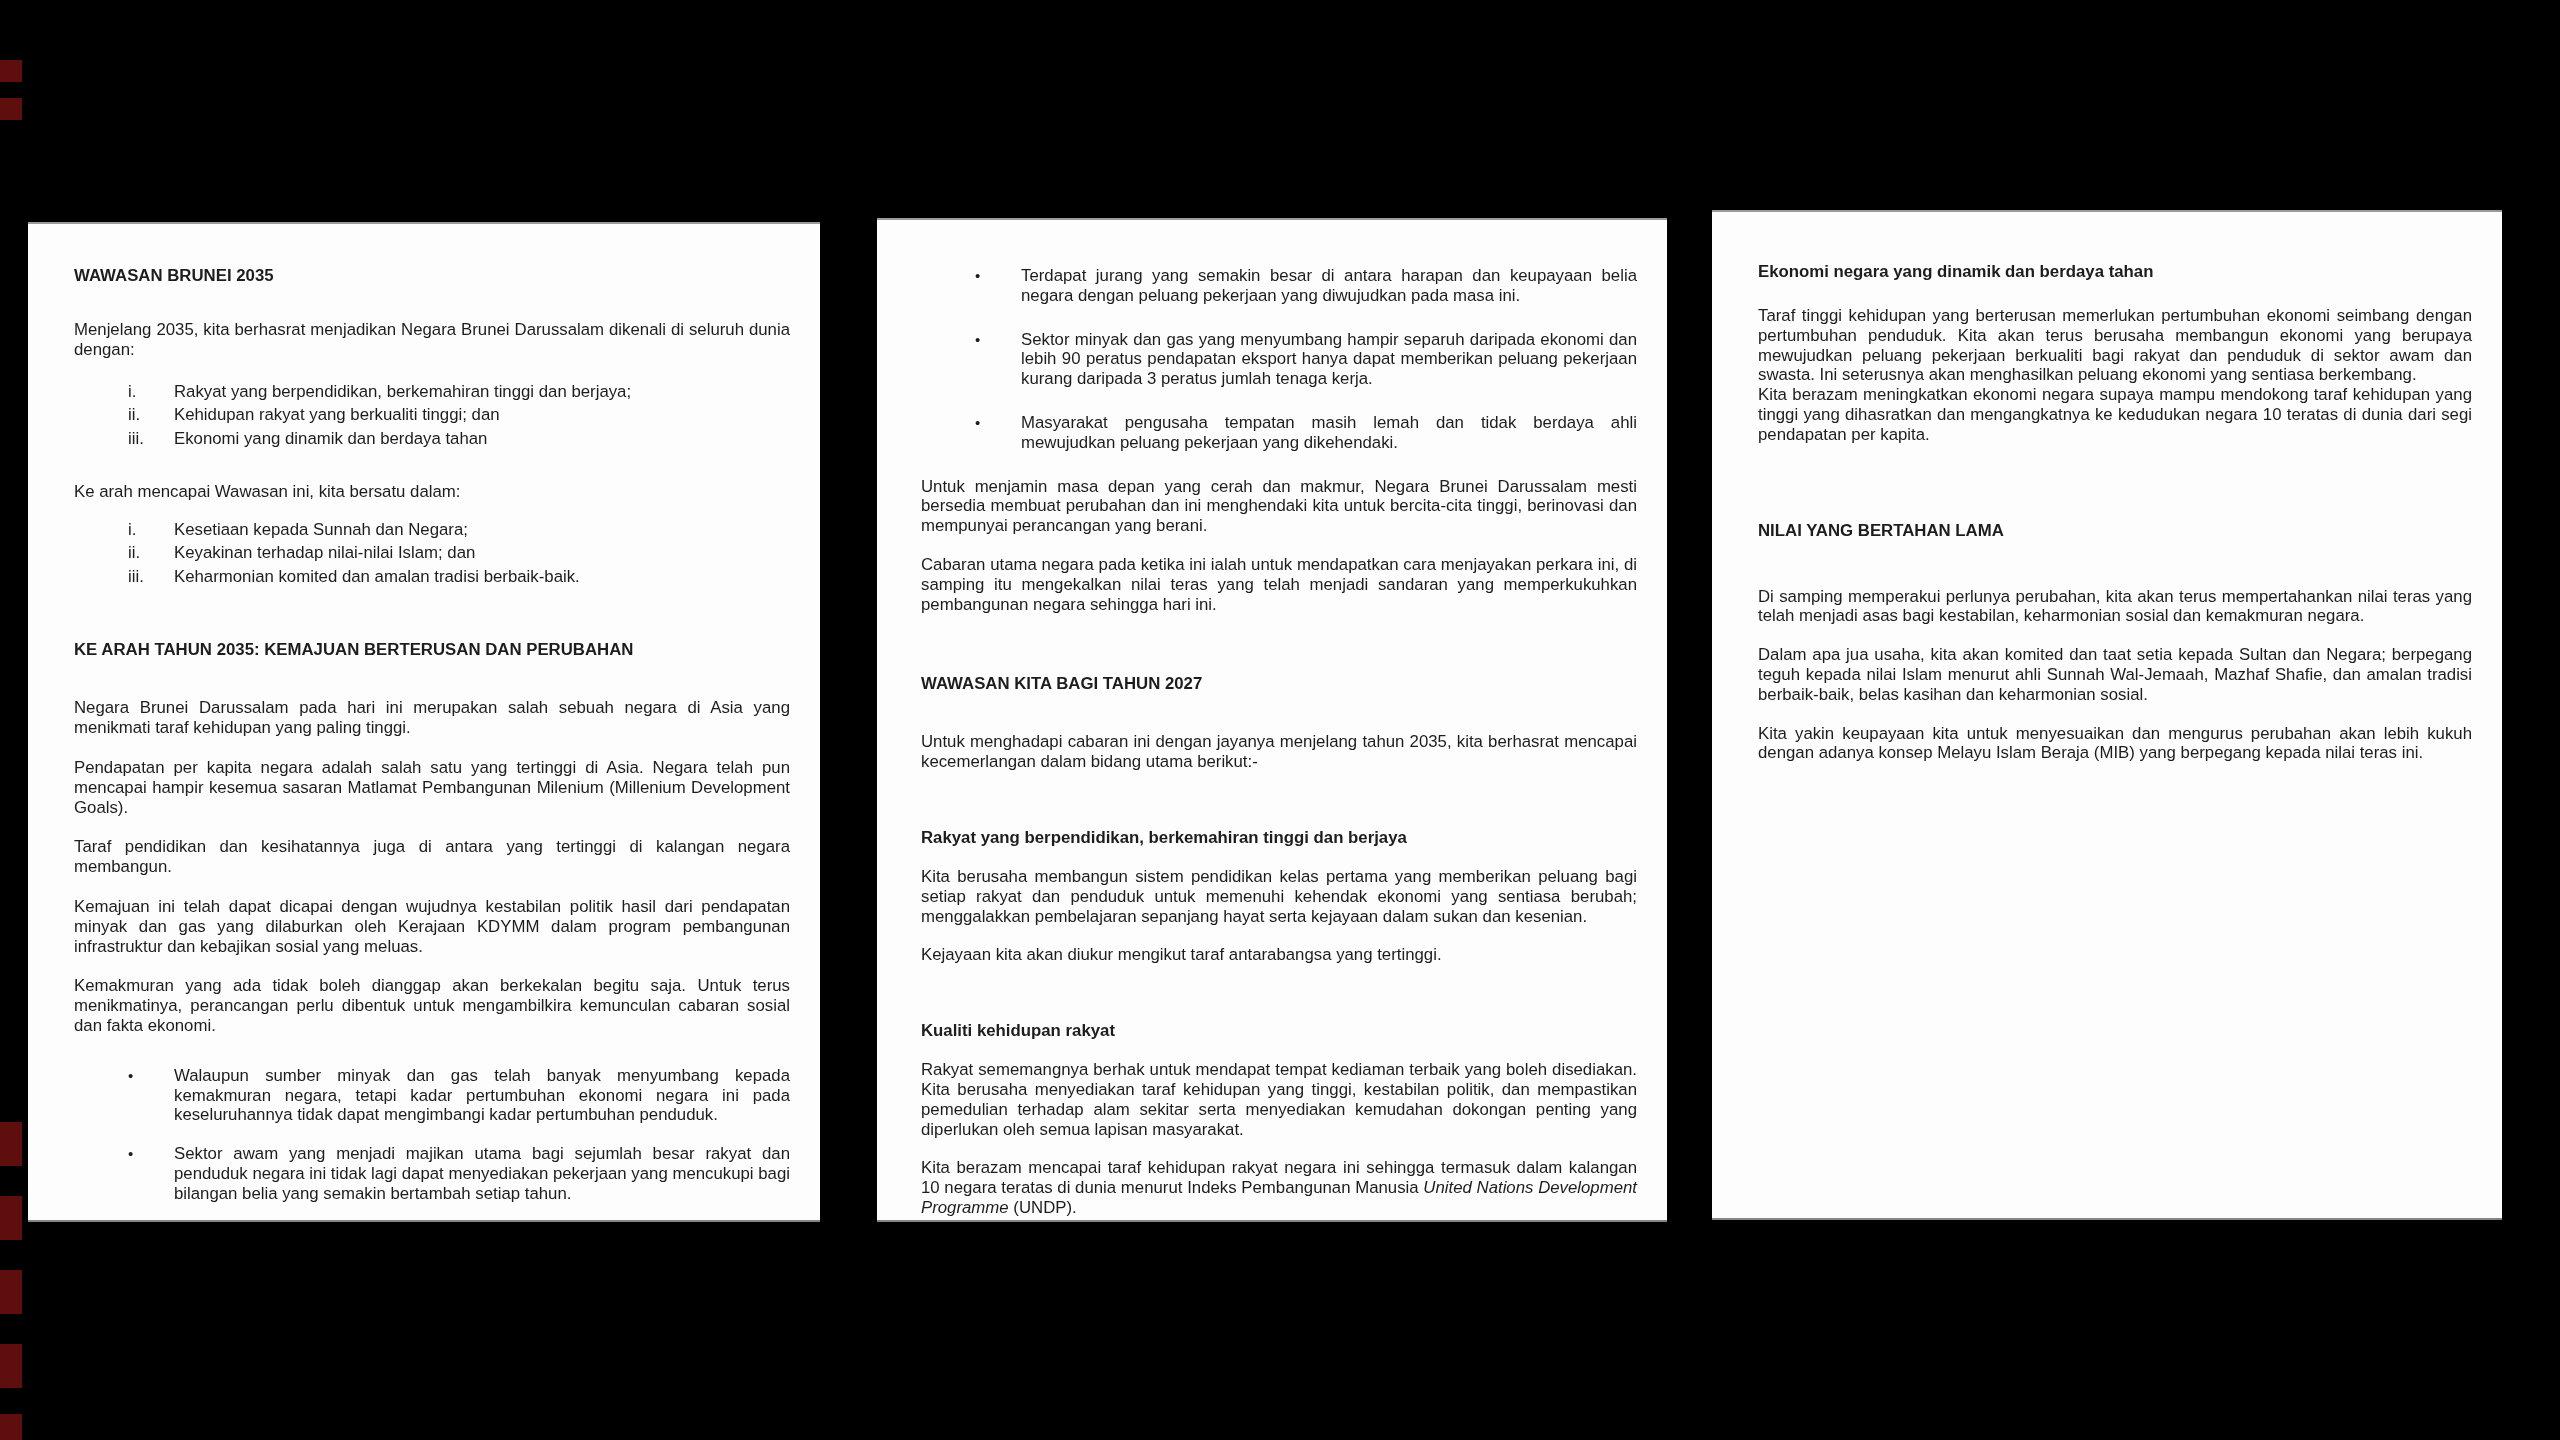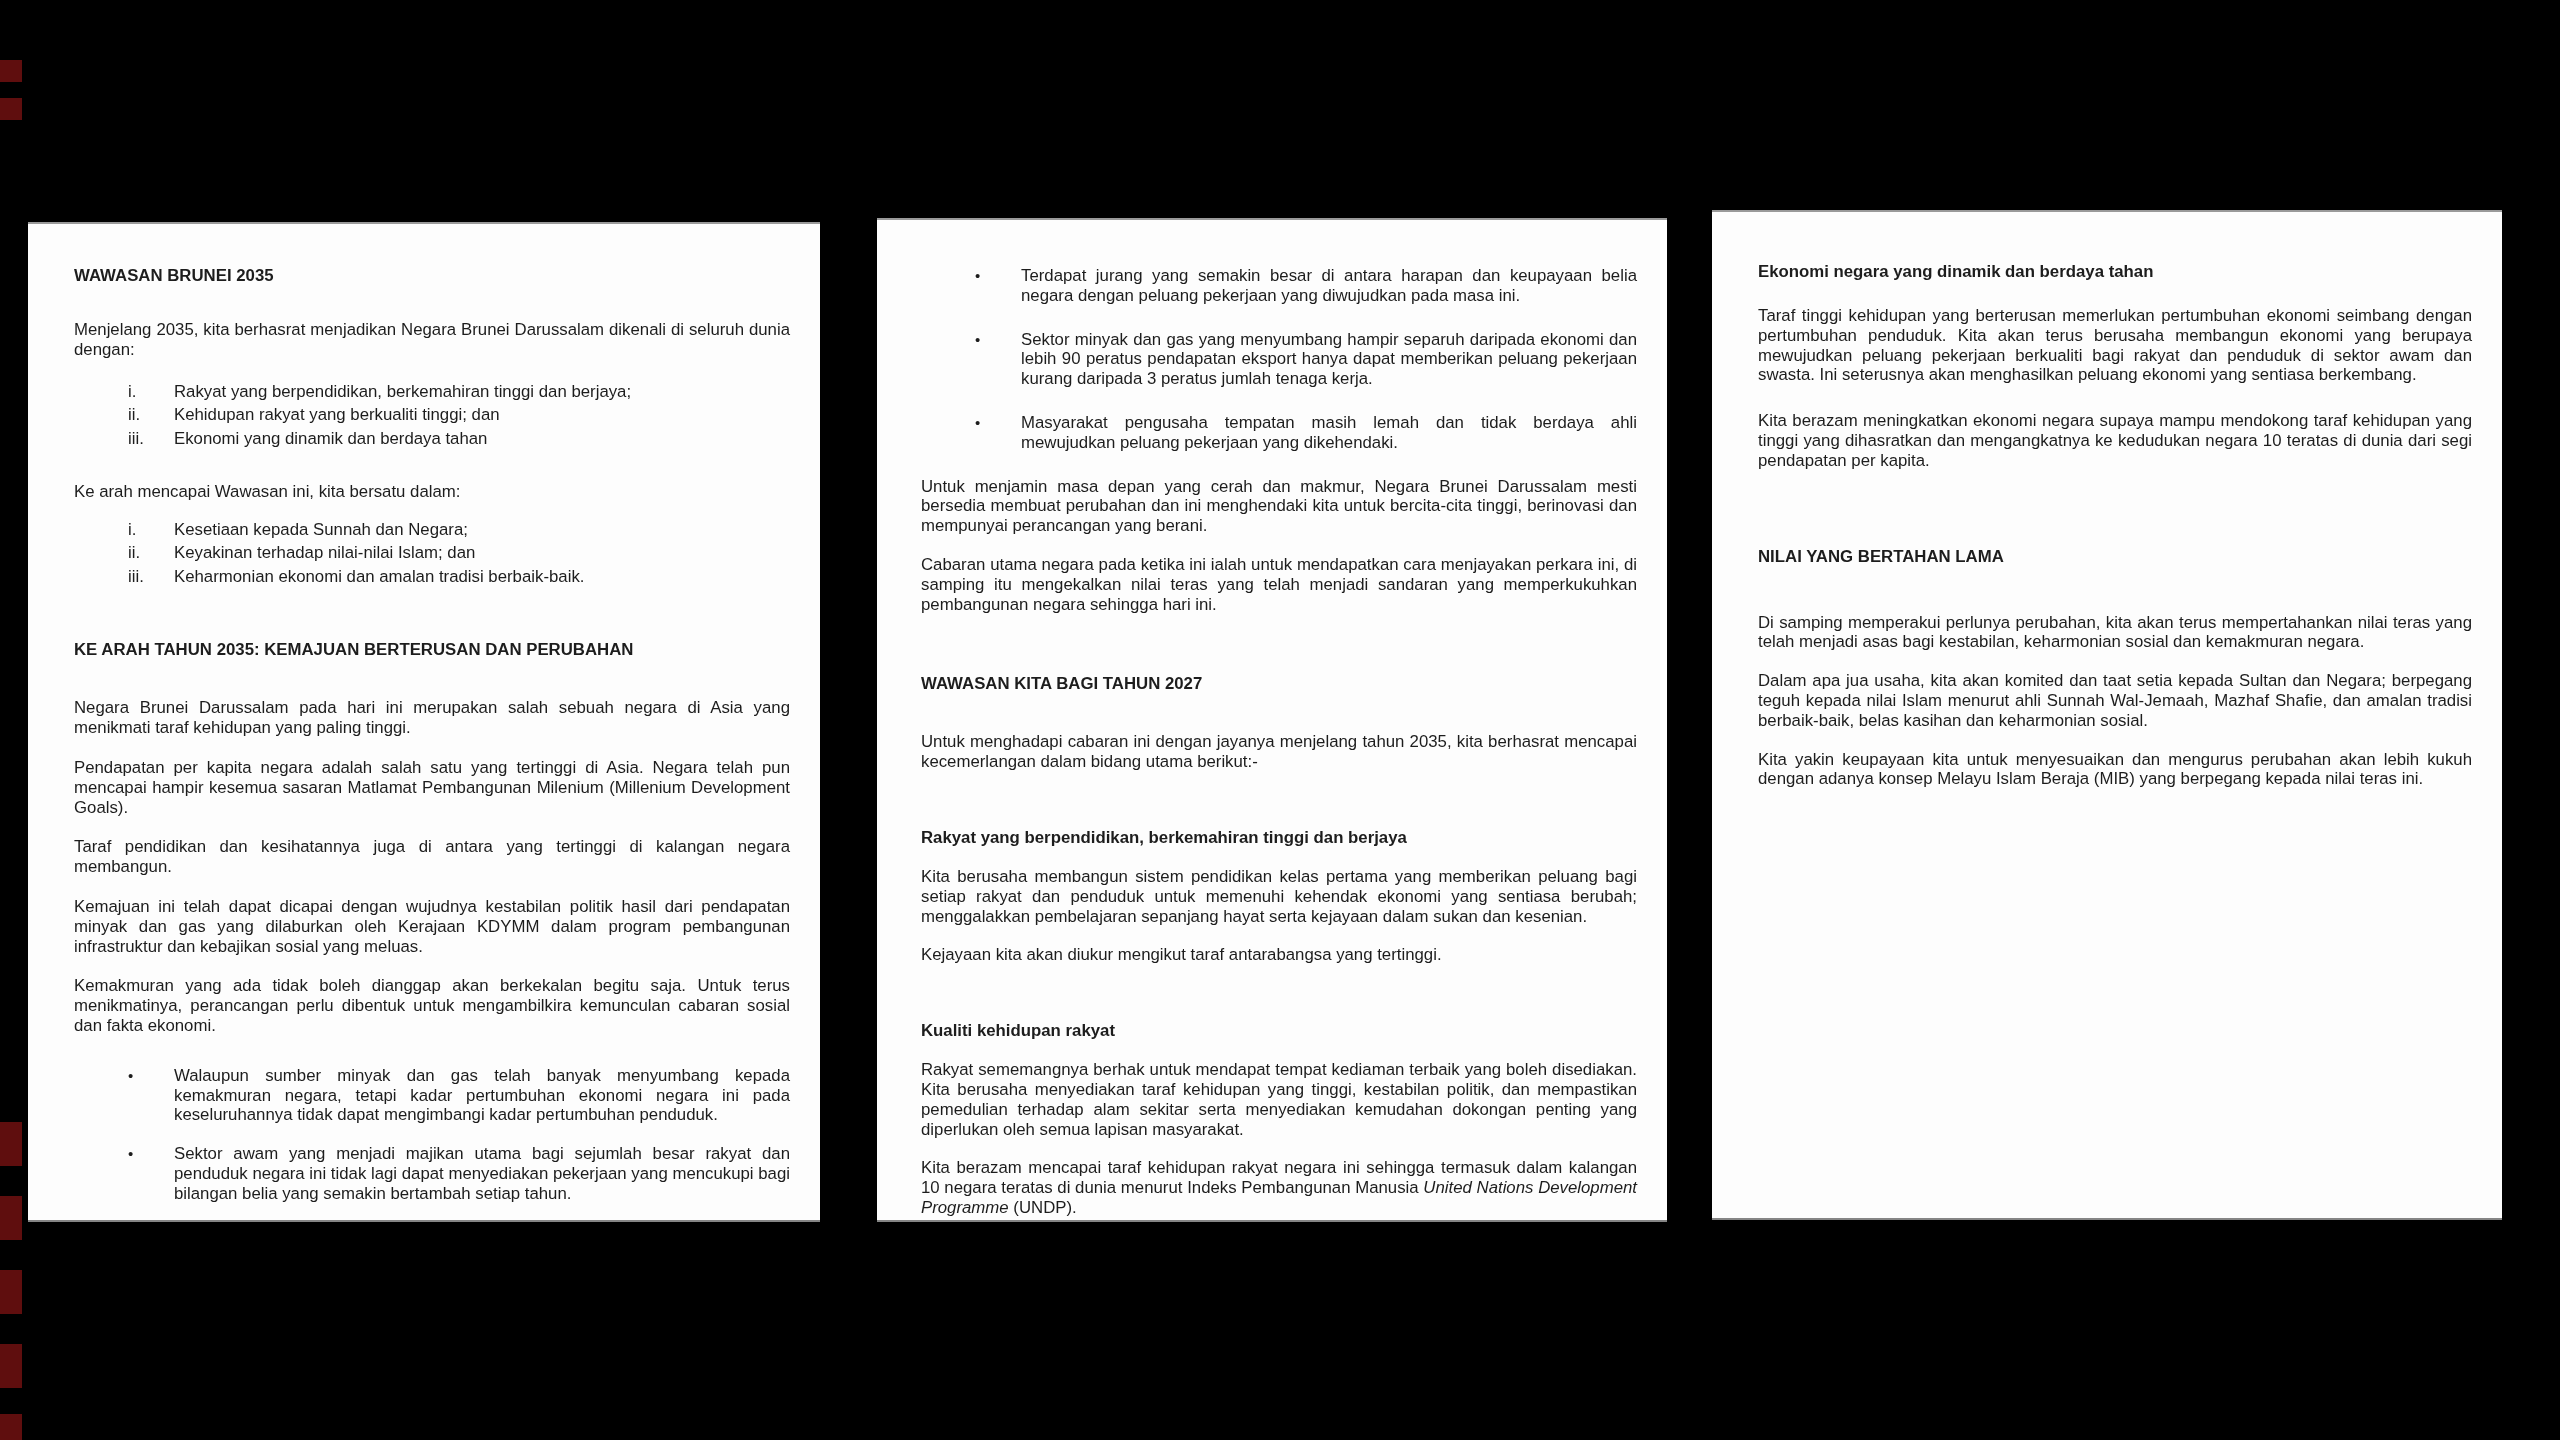--- a/index.html
+++ b/index.html
@@ -33,21 +33,21 @@
   .roman .li{line-height:23.5px;}
   .li .marker{flex:0 0 46px;margin-left:54px;}
   .li .li-text{flex:1;}
   .bullets .li{margin-top:24px;}
   .bullets .li:first-child{margin-top:0;}
   .p1bullets .li{margin-top:19px;}
   .bdot{font-size:15px;}
   .it{font-style:italic;}
   
   .mt16{margin-top:16px}.mt19{margin-top:19px}.mt20{margin-top:20px}
-  .mt24{margin-top:24px}.mt26{margin-top:26px}.mt30{margin-top:30px}
+  .mt24{margin-top:24px}.mt26{}.mt30{margin-top:30px}
   .mt32{margin-top:32px}.mt34{margin-top:34px}.mt38{margin-top:38px}
   .mt40{margin-top:56px}.mt46{margin-top:46px}.mt52{margin-top:52px}
   .mt60{margin-top:60px}.mt76{margin-top:76px}
   
   .art{position:absolute;left:0;width:22px;background:var(--artifact);}
   .art.t1{top:60px;height:22px;}
   .art.t2{top:98px;height:22px;}
   .art.b1{top:1122px;height:44px;}
   .art.b2{top:1196px;height:44px;}
   .art.b3{top:1270px;height:44px;}
@@ -93,21 +93,21 @@
       <div class="li">
         <span class="marker">i.</span>
         <span class="li-text">Kesetiaan kepada Sunnah dan Negara;</span>
       </div>
       <div class="li">
         <span class="marker">ii.</span>
         <span class="li-text">Keyakinan terhadap nilai-nilai Islam; dan</span>
       </div>
       <div class="li">
         <span class="marker">iii.</span>
-        <span class="li-text">Keharmonian ekonomi dan amalan tradisi berbaik-baik.</span>
+        <span class="li-text">Keharmonian komited dan amalan tradisi berbaik-baik.</span>
       </div>
     </div>
 
     <h2 class="mt52">KE ARAH TAHUN 2035: KEMAJUAN BERTERUSAN DAN PERUBAHAN</h2>
 
     <p class="mt38">Negara Brunei Darussalam pada hari ini merupakan salah sebuah negara di Asia yang menikmati taraf kehidupan yang paling tinggi.</p>
     <p class="mt20">Pendapatan per kapita negara adalah salah satu yang tertinggi di Asia. Negara telah pun mencapai hampir kesemua sasaran Matlamat Pembangunan Milenium (Millenium Development Goals).</p>
     <p class="mt20">Taraf pendidikan dan kesihatannya juga di antara yang tertinggi di kalangan negara membangun.</p>
     <p class="mt20">Kemajuan ini telah dapat dicapai dengan wujudnya kestabilan politik hasil dari pendapatan minyak dan gas yang dilaburkan oleh Kerajaan KDYMM dalam program pembangunan infrastruktur dan kebajikan sosial yang meluas.</p>
     <p class="mt20">Kemakmuran yang ada tidak boleh dianggap akan berkekalan begitu saja. Untuk terus menikmatinya, perancangan perlu dibentuk untuk mengambilkira kemunculan cabaran sosial dan fakta ekonomi.</p>

